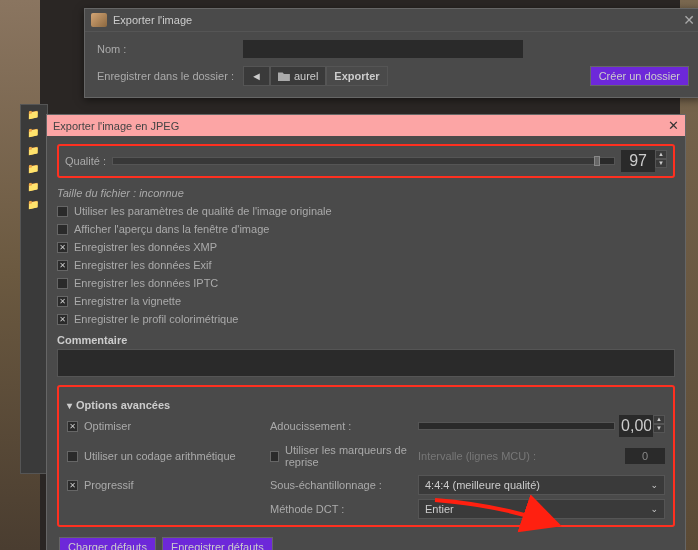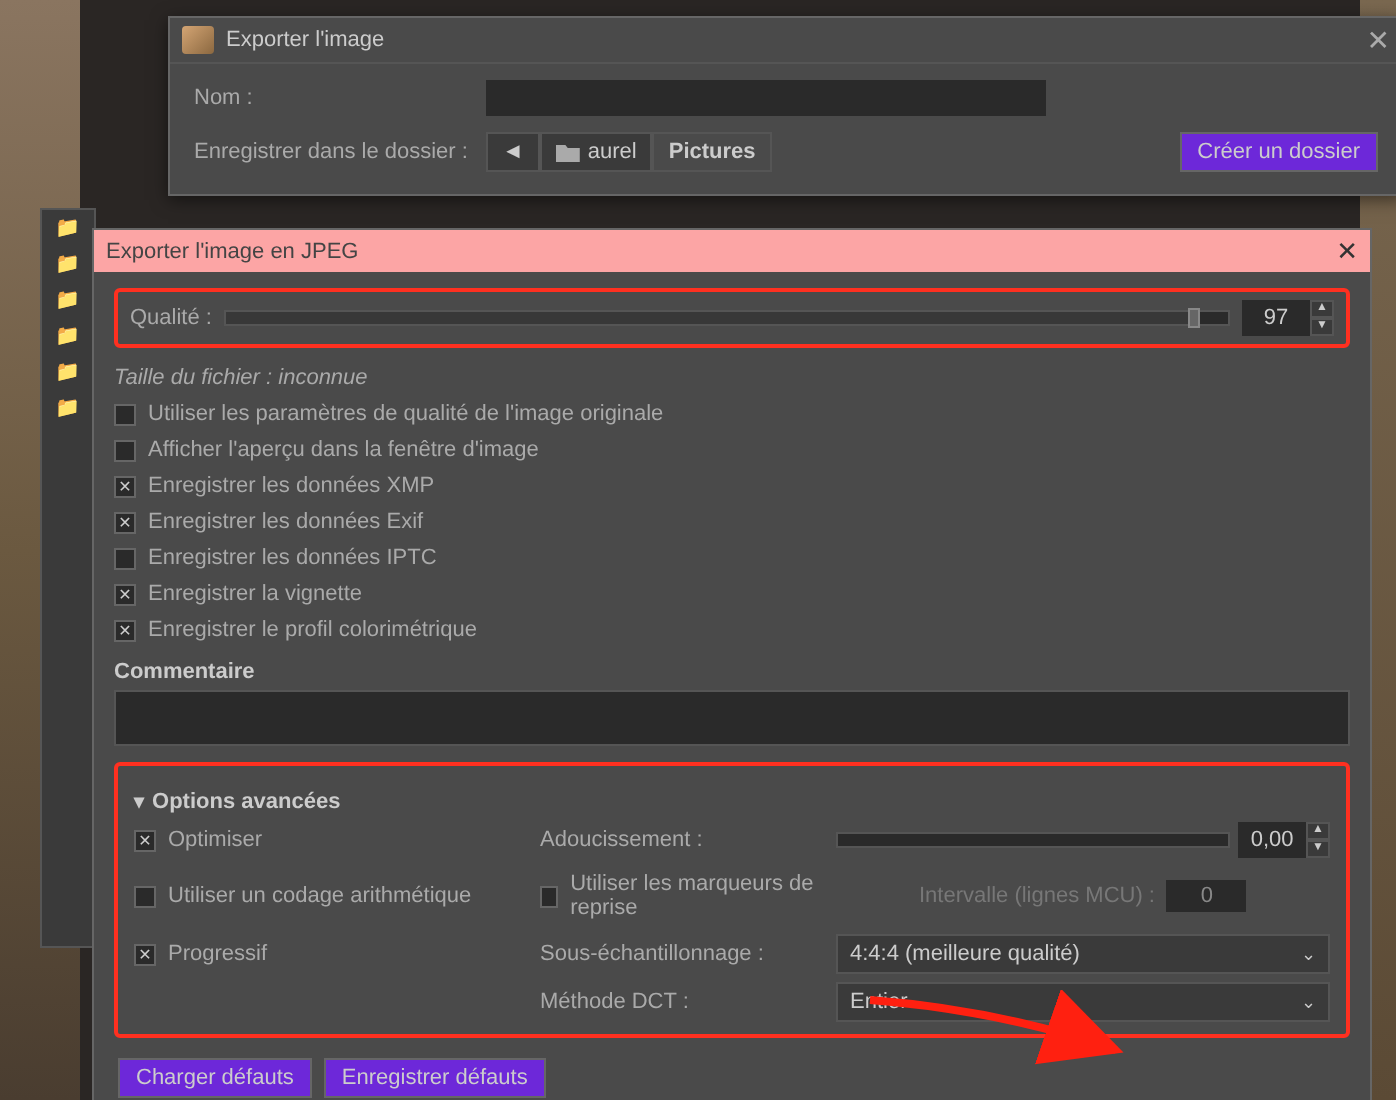--- a/index.html
+++ b/index.html
@@ -28,21 +28,21 @@
   .jpeg-titlebar { display: flex; align-items: center; padding: 3px 6px; background: #fca5a5; color: #444; font-size: 11px; }
   .jpeg-titlebar .close { margin-left: auto; color: #333; font-size: 13px; cursor: pointer; }
   .jpeg-body { padding: 8px 10px; color: #aaa; font-size: 11px; }
   
   .highlight-box { border: 2px solid #ff3020; border-radius: 3px; padding: 4px 6px; margin-bottom: 6px; }
   .qualite-row { display: flex; align-items: center; gap: 6px; }
   .slider-track { flex: 1; height: 8px; background: #2a2a2a; border: 1px solid #555; position: relative; }
   .slider-fill { position: absolute; top: 0; bottom: 0; left: 0; width: 97%; background: #383838; }
   .slider-handle { position: absolute; top: -2px; bottom: -2px; width: 6px; left: 96%; background: #666; border: 1px solid #888; }
   .spinner { display: flex; align-items: stretch; }
-  .spinner input { width: 34px; background: #2a2a2a; border: none; color: #ccc; text-align: center; font-size: 11px; padding: 2px; }
+  .spinner input { width: 34px; background: #2a2a2a; border: none; color: #ccc; text-align: center; font-size: 16px; padding: 2px; }
   .spinner .arrows { display: flex; flex-direction: column; }
   .spinner .arrows span { font-size: 6px; line-height: 7px; background: #3a3a3a; border: 1px solid #555; padding: 0 2px; color: #ccc; cursor: pointer; }
   
   .check-row { display: flex; align-items: center; gap: 6px; padding: 3px 0; }
   .checkbox { width: 11px; height: 11px; background: #2a2a2a; border: 1px solid #666; display: inline-flex; align-items: center; justify-content: center; font-size: 8px; color: #ccc; }
   .checkbox.checked::after { content: "✕"; }
   .italic { font-style: italic; }
   .section-title { font-weight: bold; display: flex; align-items: center; gap: 4px; margin: 6px 0 4px; color: #ccc; }
   .expander { font-size: 10px; }
   .commentbox { width: 100%; height: 28px; background: #2a2a2a; border: 1px solid #555; margin-top: 3px; }
@@ -82,21 +82,21 @@
       <input class="input-dark" style="width: 280px;" value="">
     </div>
     <div class="row">
       <span class="label">Enregistrer dans le dossier :</span>
       <div class="breadcrumb">
         <span class="seg">◄</span>
         <span class="seg">
             <span class="folder-icon"></span>
             <span>aurel</span>
           </span>
-        <span class="seg active">Pictures</span>
+        <span class="seg active">Exporter</span>
       </div>
       <span class="spacer"></span>
       <button class="btn">Créer un dossier</button>
     </div>
   </div>
 </div>
 
 <div class="left-panel">
   <div class="folder-row">📁</div>
   <div class="folder-row">📁</div>
@@ -186,21 +186,21 @@
         </div>
 
         <div class="check-row">
             <span class="checkbox"></span>
             <span>Utiliser un codage arithmétique</span>
           </div>
         <div class="check-row">
             <span class="checkbox"></span>
             <span>Utiliser les marqueurs de reprise</span>
           </div>
-        <div style="display:flex;gap:6px;align-items:center;justify-content:center;color:#777">
+        <div style="display:flex;gap:6px;align-items:center;justify-content:space-between;color:#777">
           <span>Intervalle (lignes MCU) :</span>
           <input class="readonly-num" disabled="" value="0" style="">
         </div>
 
         <div class="check-row">
             <span class="checkbox checked"></span>
             <span>Progressif</span>
           </div>
         <span>Sous-échantillonnage :</span>
         <div class="select">

